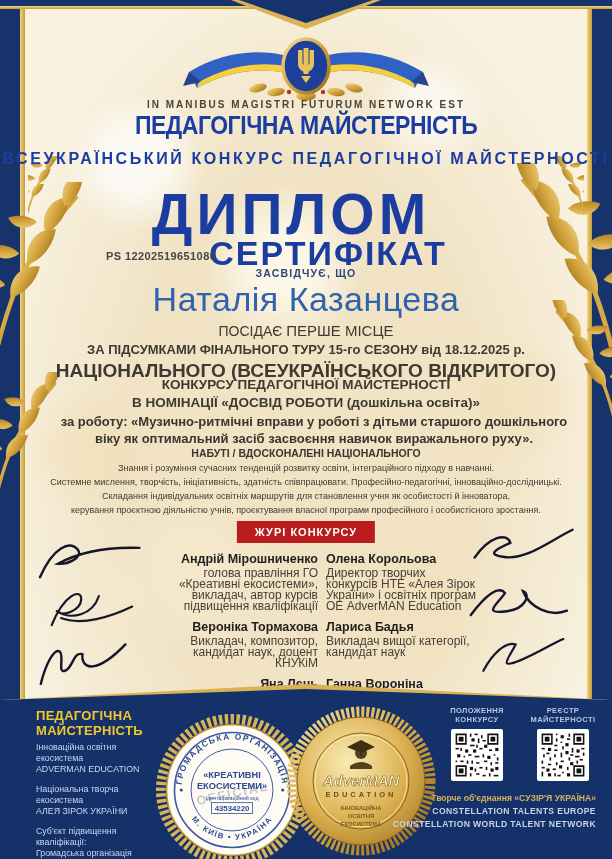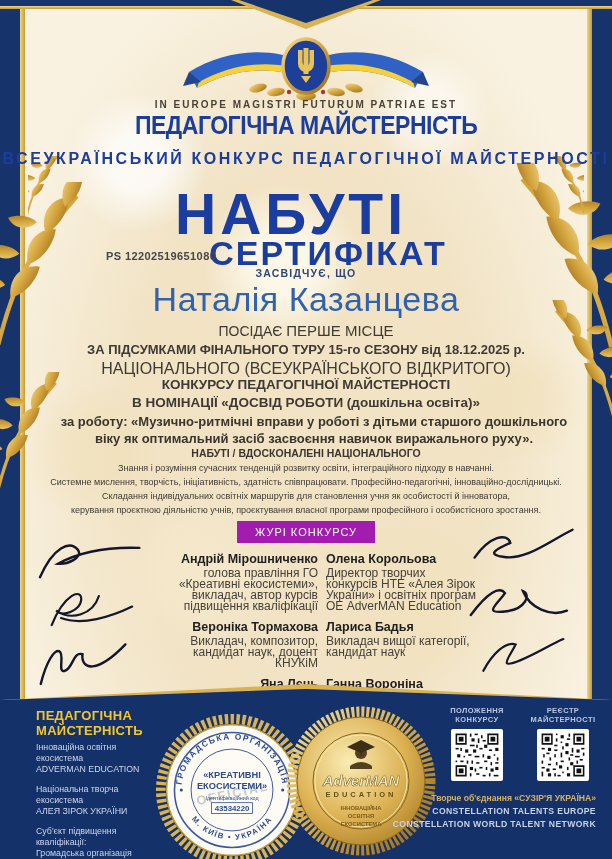--- a/index.html
+++ b/index.html
@@ -32,29 +32,29 @@
   .subtitle{top:150px;color:#1c3da0;font-weight:700;font-size:16px;letter-spacing:2.6px;}
   .dip1{top:186px;left:0;right:30px;text-align:center;color:#1c3da0;font-weight:800;font-size:57px;letter-spacing:4px;line-height:1;}
   .dip2{top:236px;left:44px;right:0;text-align:center;color:#1c3da0;font-weight:800;font-size:34px;letter-spacing:2px;line-height:1;}
   .serial{top:250px;left:106px;font-size:11px;font-weight:600;color:#474747;letter-spacing:.4px;}
   .certif{top:267px;font-size:10.5px;font-weight:700;color:#2e4677;letter-spacing:1.2px;}
   .pname{top:280px;font-size:34px;color:#2f63ae;letter-spacing:.5px;}
   .award{color:#3e3a33;}
   .aw1{top:322px;font-size:14px;}
   .aw1 .b{font-size:15px;}
   .aw2{top:342px;font-size:13px;font-weight:600;}
-  .aw3{top:360px;font-size:16px;font-weight:400;text-align:center;}
+  .aw3{top:360px;font-size:19px;font-weight:700;text-align:center;}
   .aw4{top:377px;font-size:13.5px;font-weight:700;}
   .aw5{top:395px;font-size:13.5px;font-weight:700;}
   .awork{top:413px;left:56px;right:40px;text-align:center;font-size:13px;font-weight:700;line-height:17px;color:#3a362f;}
   .comp-h{top:447px;font-size:10.5px;font-weight:700;color:#3a362f;}
   .comp{left:18px;right:18px;text-align:center;font-size:9px;color:#3e3a33;line-height:14px;}
   .c0{top:461px}.c1{top:475px}.c2{top:489px}.c3{top:503px}
-  .jury-btn{top:521px;left:50%;transform:translateX(-50%);background:#a21caf;color:#fff;
-    font-size:11px;font-weight:400;letter-spacing:1px;padding:5px 18px;}
+  .jury-btn{top:521px;left:50%;transform:translateX(-50%);background:#b91c1c;color:#fff;
+    font-size:11px;font-weight:700;letter-spacing:1px;padding:5px 18px;}
   .jury-grid{top:552px;left:150px;width:330px;display:grid;grid-template-columns:168px 154px;
     column-gap:8px;row-gap:8px;}
   .jcell.r{text-align:right;}
   .jcell.l{text-align:left;}
   .jname{font-size:12.5px;font-weight:700;color:#1f1f1f;margin-bottom:2px;}
   .jrole{font-size:12px;line-height:11px;color:#45413a;}
   .legal{top:698px;left:60px;right:60px;text-align:center;font-size:10px;font-weight:600;color:#4a463e;line-height:13px;}
   .sig{position:absolute;}
   .sig svg{display:block;}
   
@@ -215,25 +215,25 @@
         <circle cx="125" cy="52" r="2" fill="#b03434"></circle>
       <ellipse cx="125" cy="30" rx="23" ry="27" fill="#1d3f9a" stroke="url(#goldg)" stroke-width="3.5"></ellipse>
       <g fill="#e7c35a">
         <path d="M117,14 v14 a8,8 0 0 0 16,0 v-14 h-4.5 v12 a3.5,3.5 0 0 1 -7,0 v-12 z"></path>
         <rect x="122.5" y="12" width="5" height="26"></rect>
         <path d="M120,40 l5,7 5,-7 z"></path>
       </g>
     </g>
   </svg>
 
-  <div class="abs center motto">IN EUROPE MAGISTRI FUTURUM PATRIAE EST</div>
+  <div class="abs center motto">IN MANIBUS MAGISTRI FUTURUM NETWORK EST</div>
   <div class="abs center title"><span>ПЕДАГОГІЧНА МАЙСТЕРНІСТЬ</span></div>
   <div class="abs center subtitle">ВСЕУКРАЇНСЬКИЙ КОНКУРС ПЕДАГОГІЧНОЇ МАЙСТЕРНОСТІ</div>
 
-  <div class="abs dip1">НАБУТІ</div>
+  <div class="abs dip1">ДИПЛОМ</div>
   <div class="abs dip2">СЕРТИФІКАТ</div>
   <div class="abs serial">PS 12202519651080</div>
   <div class="abs center certif">ЗАСВІДЧУЄ, ЩО</div>
   <div class="abs center pname">Наталія Казанцева</div>
 
   <div class="abs center award aw1">
     <span>ПОСІДАЄ</span>&nbsp;<span class="b">ПЕРШЕ МІСЦЕ</span>
   </div>
   <div class="abs center award aw2">ЗА ПІДСУМКАМИ ФІНАЛЬНОГО ТУРУ 15-го СЕЗОНУ від 18.12.2025 р.</div>
   <div class="abs center award aw3">НАЦІОНАЛЬНОГО (ВСЕУКРАЇНСЬКОГО ВІДКРИТОГО)</div>

